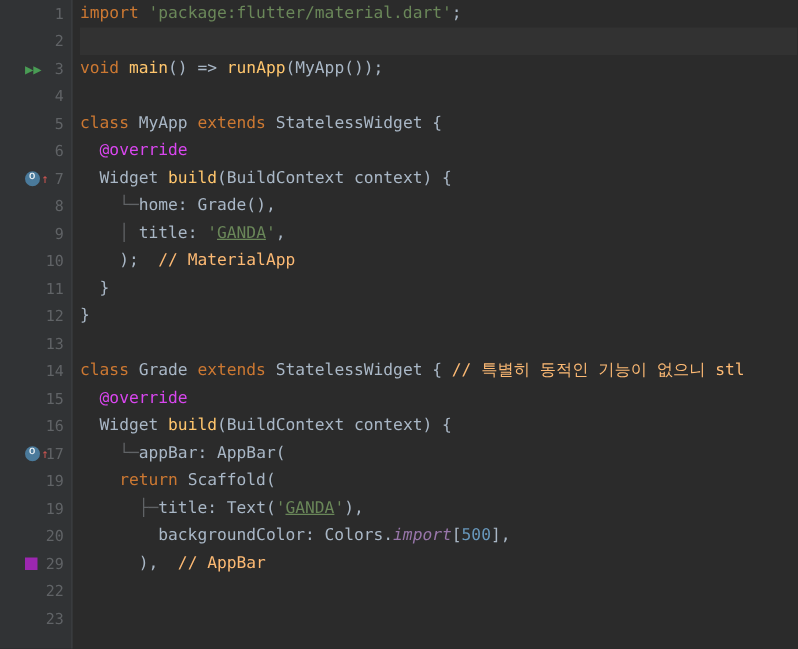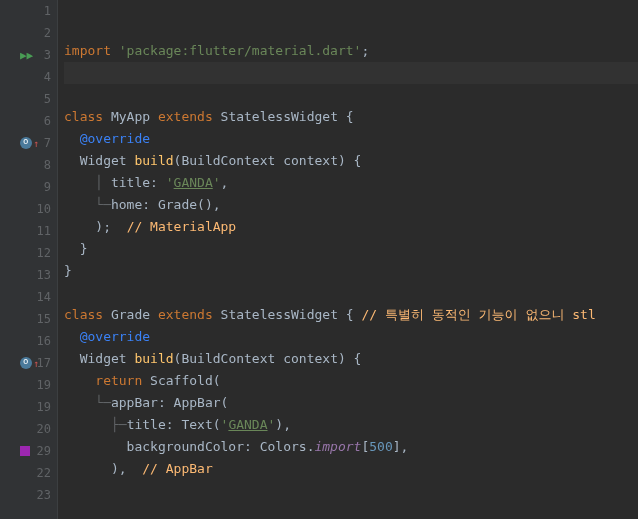--- a/index.html
+++ b/index.html
@@ -39,34 +39,33 @@
 .gutter-icons {
   position: absolute;
   left: 20px;
   display: flex;
   align-items: center;
   gap: 0;
 }
 .code-area {
   flex: 1;
   padding-left: 6px;
-  margin-top: 40px;
 }
 .code-line {
   height: 22px;
   line-height: 22px;
   white-space: pre;
   position: relative;
 }
 .code-line.highlighted {
   background: #323232;
 }
 .kw { color: #cc7832; }
 .cls { color: #a9b7c6; }
-.ann { color: #3b82f6; }
+.ann { color: #d946ef; }
 .str { color: #6a8759; }
 .str-u { color: #6a8759; text-decoration: underline; }
 .fn { color: #ffc66d; }
 .param { color: #a9b7c6; }
 .num { color: #6897bb; }
 .cmt { color: #fdba74; }
 .field { color: #9876aa; font-style: italic; }
 .method { color: #ffc66d; }
 .op { color: #a9b7c6; }
 .tree { color: #606366; }
@@ -214,32 +213,33 @@
         <span class="line-num">22</span>
       </div>
       <div class="gutter-row">
         <span class="gutter-icons"></span>
         <span class="line-num">23</span>
       </div>
     </div>
   <div class="code-area" id="code">
       <div class="code-line"><span class="kw">import </span><span class="str">'package:flutter/material.dart'</span><span class="op">;</span></div>
       <div class="code-line highlighted"></div>
+      <div class="code-line"><span class="kw">void </span><span class="fn">main</span><span class="op">() =&gt; </span><span class="method">runApp</span><span class="op">(</span><span class="cls">MyApp</span><span class="op">());</span></div>
       <div class="code-line"></div>
       <div class="code-line"><span class="kw">class </span><span class="cls">MyApp </span><span class="kw">extends </span><span class="cls">StatelessWidget {</span></div>
       <div class="code-line"><span>  </span><span class="ann">@override</span></div>
       <div class="code-line"><span class="cls">  Widget </span><span class="fn">build</span><span class="op">(BuildContext context) {</span></div>
+      <div class="code-line"><span>    </span><span class="tree">└─</span><span class="param">home: </span><span class="cls">Grade</span><span class="op">(),</span></div>
       <div class="code-line"><span>    </span><span class="tree">│ </span><span class="param">title: </span><span class="str">'</span><span class="str-u">GANDA</span><span class="str">'</span><span class="op">,</span></div>
-      <div class="code-line"><span>    </span><span class="tree">└─</span><span class="param">home: </span><span class="cls">Grade</span><span class="op">(),</span></div>
       <div class="code-line"><span class="op">    );  </span><span class="cmt">// MaterialApp</span></div>
       <div class="code-line"><span class="op">  }</span></div>
       <div class="code-line"><span class="op">}</span></div>
       <div class="code-line"></div>
       <div class="code-line"><span class="kw">class </span><span class="cls">Grade </span><span class="kw">extends </span><span class="cls">StatelessWidget { </span><span class="cmt">// 특별히 동적인 기능이 없으니 stl</span></div>
       <div class="code-line"><span>  </span><span class="ann">@override</span></div>
       <div class="code-line"><span class="cls">  Widget </span><span class="fn">build</span><span class="op">(BuildContext context) {</span></div>
+      <div class="code-line"><span>    </span><span class="tree">└─</span><span class="param">appBar: </span><span class="cls">AppBar</span><span class="op">(</span></div>
       <div class="code-line"><span>    </span><span class="kw">return </span><span class="cls">Scaffold</span><span class="op">(</span></div>
-      <div class="code-line"><span>    </span><span class="tree">└─</span><span class="param">appBar: </span><span class="cls">AppBar</span><span class="op">(</span></div>
       <div class="code-line"><span>      </span><span class="tree">├─</span><span class="param">title: </span><span class="cls">Text</span><span class="op">(</span><span class="str">'</span><span class="str-u">GANDA</span><span class="str">'</span><span class="op">),</span></div>
       <div class="code-line"><span class="param">        backgroundColor: Colors.</span><span class="field">import</span><span class="op">[</span><span class="num">500</span><span class="op">],</span></div>
       <div class="code-line"><span class="op">      ),  </span><span class="cmt">// AppBar</span></div>
     </div>
 </div>
 
 </body></html>

